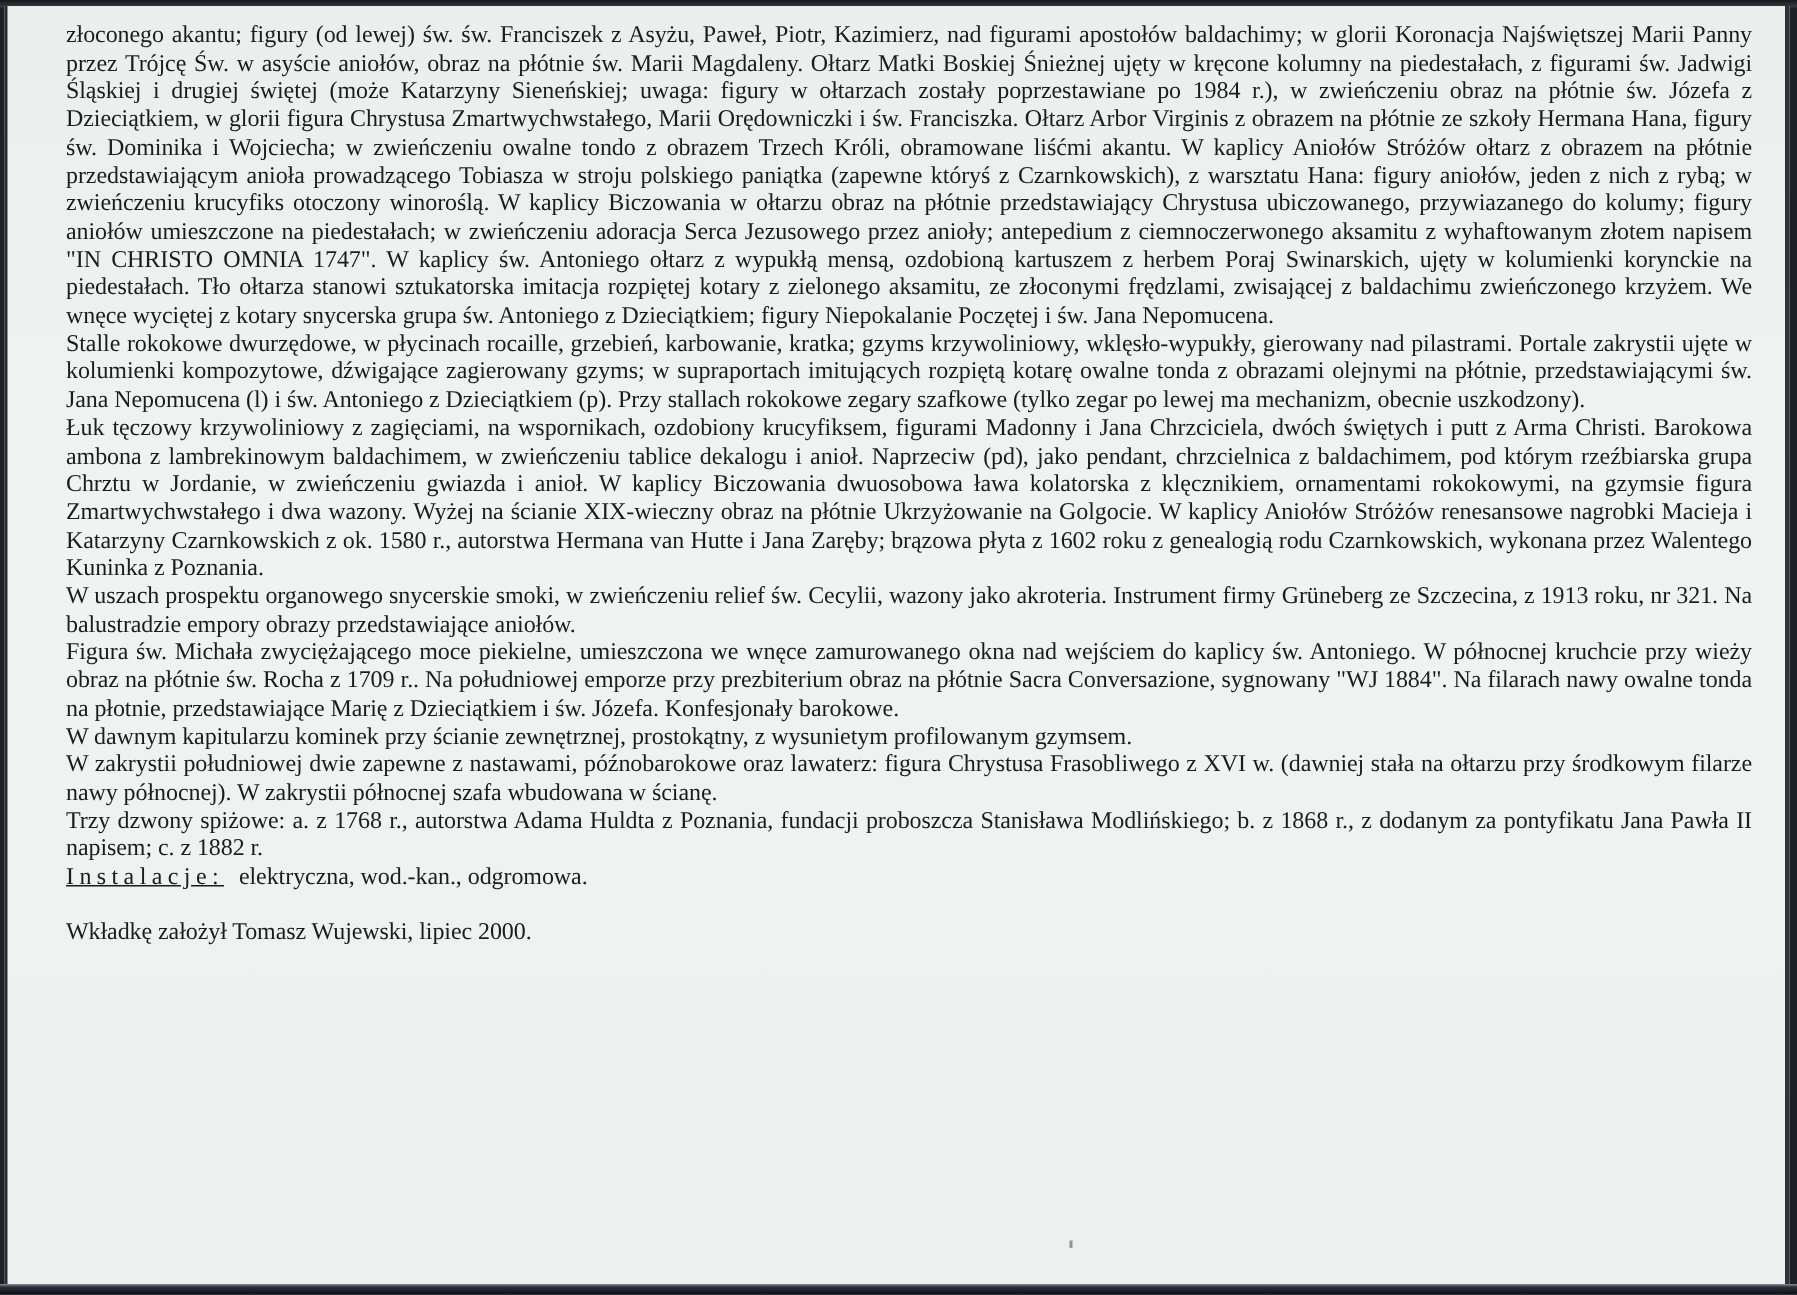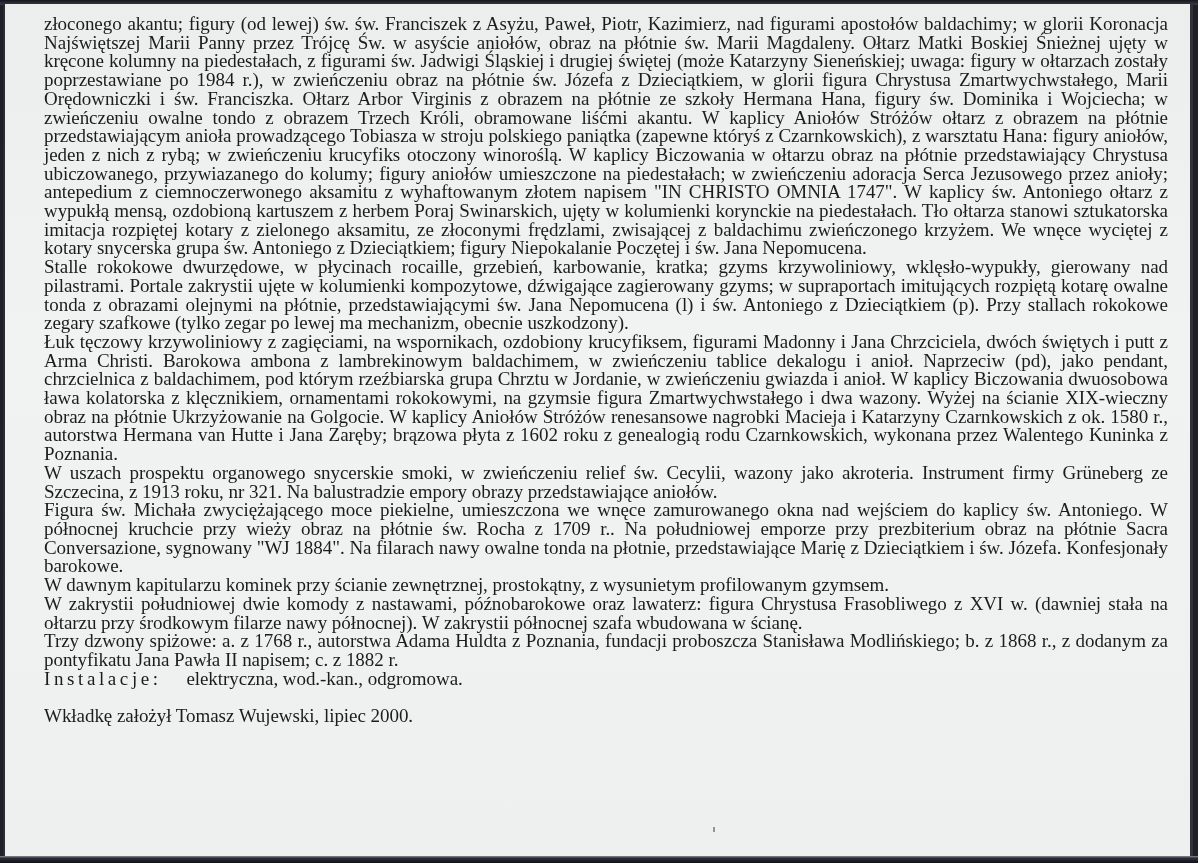--- a/index.html
+++ b/index.html
@@ -33,37 +33,38 @@
       left: 0; bottom: 0;
       width: 1198px; height: 7px;
       background: linear-gradient(0deg, #0f1118 0%, #2b2e38 70%, #8a8d95 100%);
     }
     .body-text {
       position: absolute;
       left: 44px;
       top: 15px;
       width: 1124px;
       font-family: "Liberation Serif", "DejaVu Serif", serif;
-      font-size: 19px;
+      font-size: 16px;
       line-height: 18.7px;
       color: #1c1c1c;
       text-align: justify;
       letter-spacing: -0.05px;
     }
     .para {
       margin: 0;
       padding: 0;
     }
     .para.last-line-left { text-align: justify; text-align-last: left; }
     .installs {
       margin: 0;
     }
     .installs-label {
+      text-decoration: underline;
       letter-spacing: 3.6px;
-      margin-right: 20px;
+      margin-right: 6px;
     }
     .spacer { height: 18.7px; }
     .signature { margin: 0; }
     .speck {
       position: absolute;
       left: 713px;
       top: 827px;
       width: 2px;
       height: 5px;
       background: #6b6e75;
@@ -77,21 +78,21 @@
 
 <div class="page"></div>
 
 <div class="body-text">
   <p class="para last-line-left">złoconego akantu; figury (od lewej) św. św. Franciszek z Asyżu, Paweł, Piotr, Kazimierz, nad figurami apostołów baldachimy; w glorii Koronacja Najświętszej Marii Panny przez Trójcę Św. w asyście aniołów, obraz na płótnie św. Marii Magdaleny. Ołtarz Matki Boskiej Śnieżnej ujęty w kręcone kolumny na piedestałach, z figurami św. Jadwigi Śląskiej i drugiej świętej (może Katarzyny Sieneńskiej; uwaga: figury w ołtarzach zostały poprzestawiane po 1984 r.), w zwieńczeniu obraz na płótnie św. Józefa z Dzieciątkiem, w glorii figura Chrystusa Zmartwychwstałego, Marii Orędowniczki i św. Franciszka. Ołtarz Arbor Virginis z obrazem na płótnie ze szkoły Hermana Hana, figury św. Dominika i Wojciecha; w zwieńczeniu owalne tondo z obrazem Trzech Króli, obramowane liśćmi akantu. W kaplicy Aniołów Stróżów ołtarz z obrazem na płótnie przedstawiającym anioła prowadzącego Tobiasza w stroju polskiego paniątka (zapewne któryś z Czarnkowskich), z warsztatu Hana: figury aniołów, jeden z nich z rybą; w zwieńczeniu krucyfiks otoczony winoroślą. W kaplicy Biczowania w ołtarzu obraz na płótnie przedstawiający Chrystusa ubiczowanego, przywiazanego do kolumy; figury aniołów umieszczone na piedestałach; w zwieńczeniu adoracja Serca Jezusowego przez anioły; antepedium z ciemnoczerwonego aksamitu z wyhaftowanym złotem napisem "IN CHRISTO OMNIA 1747". W kaplicy św. Antoniego ołtarz z wypukłą mensą, ozdobioną kartuszem z herbem Poraj Swinarskich, ujęty w kolumienki korynckie na piedestałach. Tło ołtarza stanowi sztukatorska imitacja rozpiętej kotary z zielonego aksamitu, ze złoconymi frędzlami, zwisającej z baldachimu zwieńczonego krzyżem. We wnęce wyciętej z kotary snycerska grupa św. Antoniego z Dzieciątkiem; figury Niepokalanie Poczętej i św. Jana Nepomucena.</p>
   <p class="para last-line-left">Stalle rokokowe dwurzędowe, w płycinach rocaille, grzebień, karbowanie, kratka; gzyms krzywoliniowy, wklęsło-wypukły, gierowany nad pilastrami. Portale zakrystii ujęte w kolumienki kompozytowe, dźwigające zagierowany gzyms; w supraportach imitujących rozpiętą kotarę owalne tonda z obrazami olejnymi na płótnie, przedstawiającymi św. Jana Nepomucena (l) i św. Antoniego z Dzieciątkiem (p). Przy stallach rokokowe zegary szafkowe (tylko zegar po lewej ma mechanizm, obecnie uszkodzony).</p>
   <p class="para last-line-left">Łuk tęczowy krzywoliniowy z zagięciami, na wspornikach, ozdobiony krucyfiksem, figurami Madonny i Jana Chrzciciela, dwóch świętych i putt z Arma Christi. Barokowa ambona z lambrekinowym baldachimem, w zwieńczeniu tablice dekalogu i anioł. Naprzeciw (pd), jako pendant, chrzcielnica z baldachimem, pod którym rzeźbiarska grupa Chrztu w Jordanie, w zwieńczeniu gwiazda i anioł. W kaplicy Biczowania dwuosobowa ława kolatorska z klęcznikiem, ornamentami rokokowymi, na gzymsie figura Zmartwychwstałego i dwa wazony. Wyżej na ścianie XIX-wieczny obraz na płótnie Ukrzyżowanie na Golgocie. W kaplicy Aniołów Stróżów renesansowe nagrobki Macieja i Katarzyny Czarnkowskich z ok. 1580 r., autorstwa Hermana van Hutte i Jana Zaręby; brązowa płyta z 1602 roku z genealogią rodu Czarnkowskich, wykonana przez Walentego Kuninka z Poznania.</p>
   <p class="para last-line-left">W uszach prospektu organowego snycerskie smoki, w zwieńczeniu relief św. Cecylii, wazony jako akroteria. Instrument firmy Grüneberg ze Szczecina, z 1913 roku, nr 321. Na balustradzie empory obrazy przedstawiające aniołów.</p>
   <p class="para last-line-left">Figura św. Michała zwyciężającego moce piekielne, umieszczona we wnęce zamurowanego okna nad wejściem do kaplicy św. Antoniego. W północnej kruchcie przy wieży obraz na płótnie św. Rocha z 1709 r.. Na południowej emporze przy prezbiterium obraz na płótnie Sacra Conversazione, sygnowany "WJ 1884". Na filarach nawy  owalne tonda na płotnie, przedstawiające Marię z Dzieciątkiem i św. Józefa. Konfesjonały barokowe.</p>
   <p class="para last-line-left">W dawnym kapitularzu kominek przy ścianie zewnętrznej, prostokątny, z wysunietym profilowanym gzymsem.</p>
-  <p class="para last-line-left">W zakrystii południowej dwie komody z nastawami, późnobarokowe oraz lawaterz: figura Chrystusa Frasobliwego z XVI w.  (dawniej stała na ołtarzu przy środkowym filarze nawy północnej). W zakrystii północnej szafa wbudowana w ścianę.</p>
+  <p class="para last-line-left">W zakrystii południowej dwie zapewne z nastawami, późnobarokowe oraz lawaterz: figura Chrystusa Frasobliwego z XVI w.  (dawniej stała na ołtarzu przy środkowym filarze nawy północnej). W zakrystii północnej szafa wbudowana w ścianę.</p>
   <p class="para last-line-left">Trzy dzwony spiżowe: a. z 1768 r., autorstwa Adama Huldta z Poznania, fundacji proboszcza Stanisława Modlińskiego; b. z 1868 r., z dodanym za pontyfikatu Jana Pawła II napisem; c. z 1882 r.</p>
   <p class="installs">
     <span class="installs-label">Instalacje:</span>
     <span>elektryczna, wod.-kan., odgromowa.</span>
   </p>
   <div class="spacer"></div>
   <p class="signature">Wkładkę założył Tomasz Wujewski, lipiec 2000.</p>
 </div>
 
 <div class="speck"></div>

